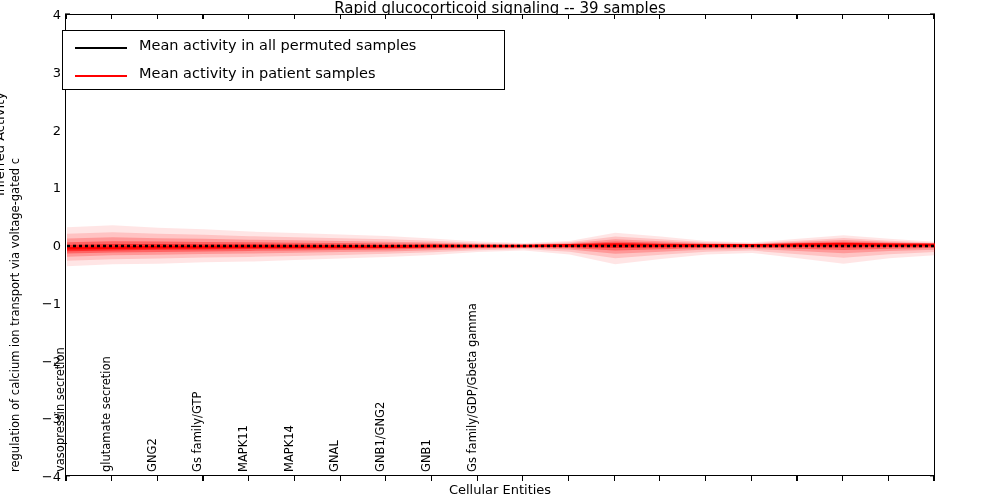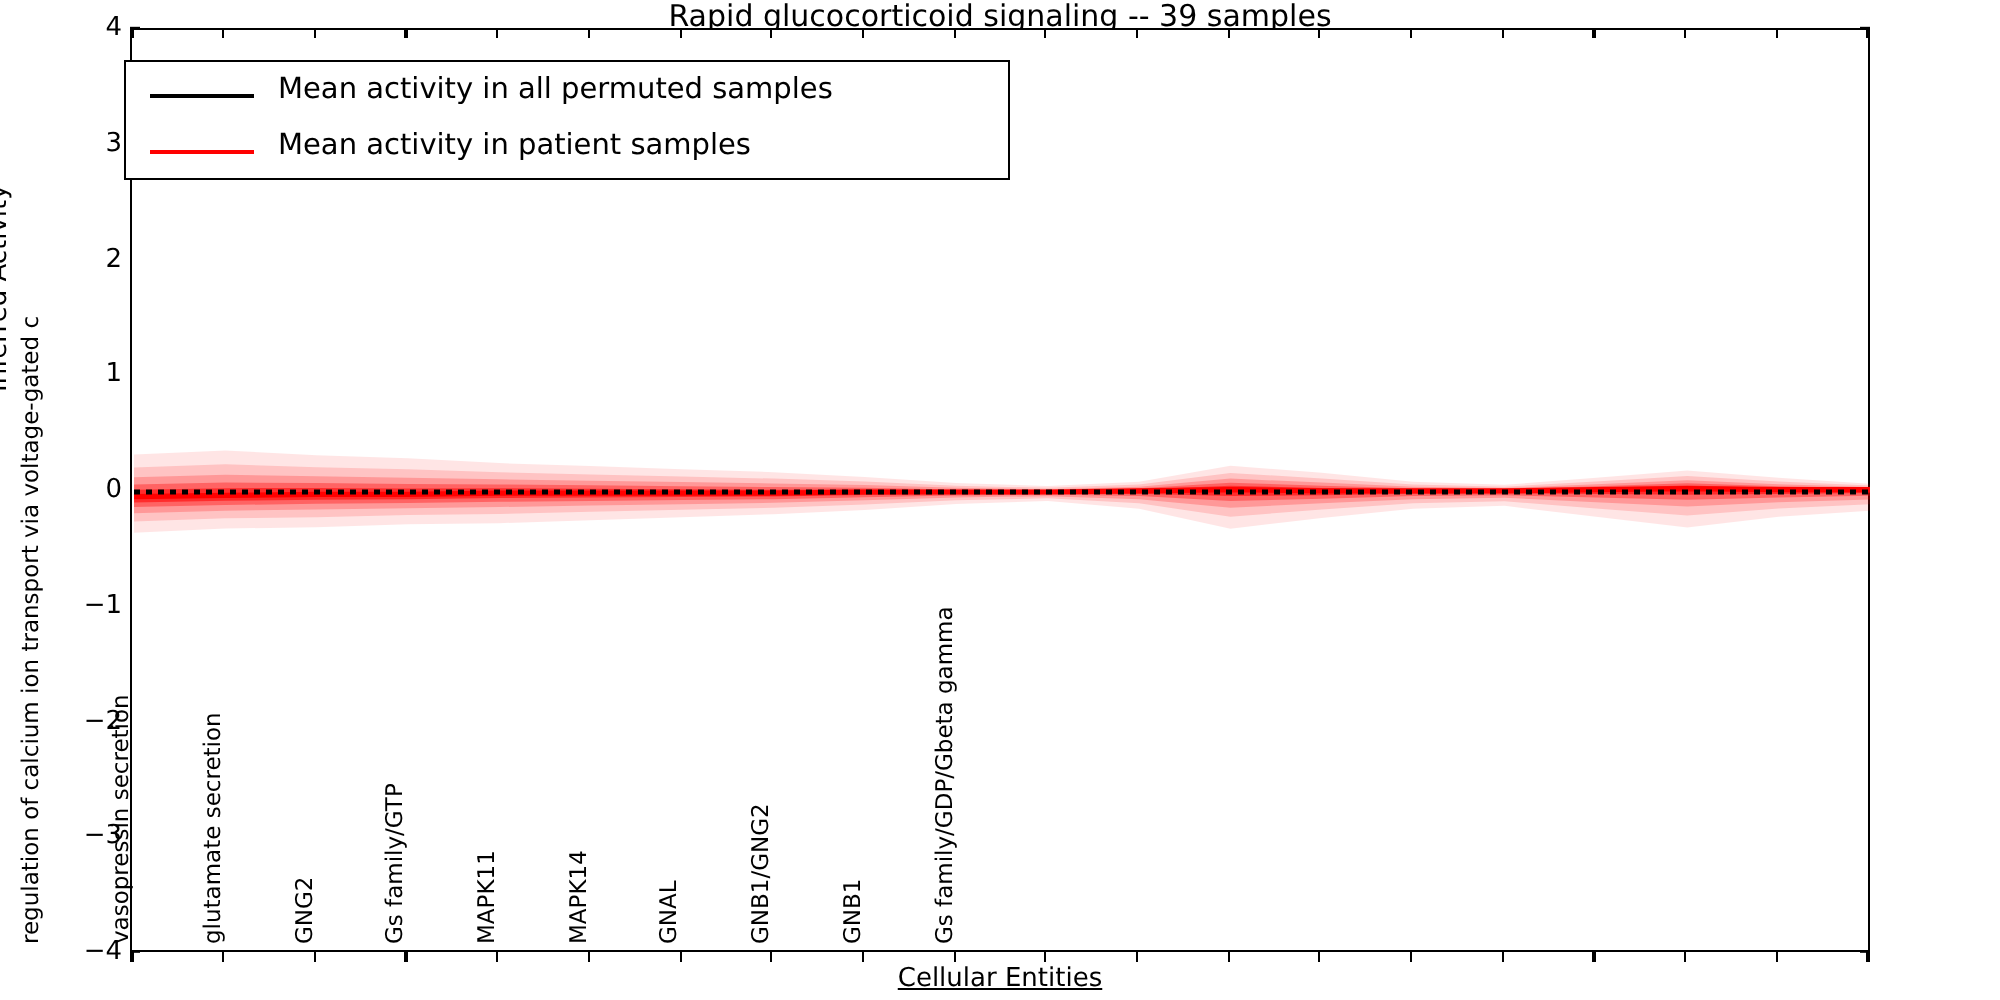--- a/index.html
+++ b/index.html
@@ -43,21 +43,21 @@
   }
   .xtick-mark.top{top:14px;}
   .xlabel-holder{position:absolute;top:0;left:0;}
   .xlab{
     position:absolute;
     transform:rotate(-90deg);transform-origin:left bottom;
     font-size:11.5px;color:#000;white-space:nowrap;line-height:11.5px;
   }
   .xaxis-title{
     position:absolute;left:65px;top:482px;width:870px;text-align:center;
-    font-size:13px;color:#000;white-space:nowrap;text-decoration:underline;
+    font-size:13px;color:#000;white-space:nowrap;
   }
 
   
   .data-layer{position:absolute;left:0;top:0;width:870px;height:462px;overflow:hidden;}
   svg.data-svg{position:absolute;left:0;top:0;}
 
   
   .legend-box{
     position:absolute;left:62px;top:30px;width:443px;height:60px;
     border:1.2px solid #000;background:#fff;box-sizing:border-box;

